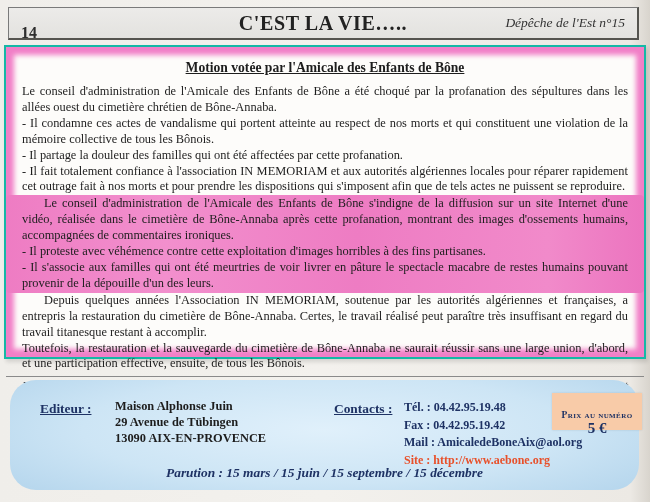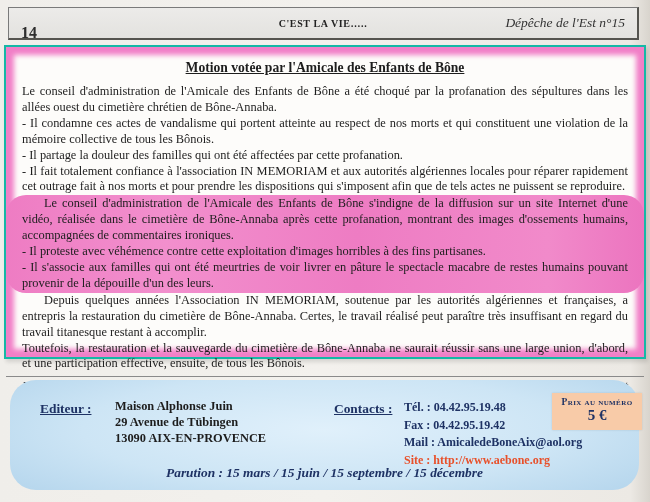--- a/index.html
+++ b/index.html
@@ -12,42 +12,42 @@
   
   .header{
     position:absolute;left:8px;top:7px;width:631px;height:33px;box-sizing:border-box;
     background:linear-gradient(#ecebe9,#e3e2df);
     border:1px solid #7a7a7a;border-right:2px solid #55544f;border-bottom:2px solid #55544f;
     display:flex;align-items:center;justify-content:space-between;padding:0 12px;
   }
   .page-num{font-weight:bold;font-size:16px;color:#2e2e2e;margin-top:20px;}
   .vie-title{
     position:absolute;left:0;right:0;text-align:center;
-    font-weight:bold;font-size:10px;letter-spacing:.6px;color:#222;
+    font-weight:bold;font-size:20px;letter-spacing:.6px;color:#222;
   }
   .issue{font-style:italic;font-size:13.5px;color:#333;z-index:1;}
 
   
   .motion{
     position:absolute;left:4px;top:45px;width:642px;height:314px;box-sizing:border-box;
     background:#fdfcfa;
     border:2px solid #14b8a6;
     box-shadow:inset 0 0 5px 8px rgba(240,120,196,.95), 2px 3px 4px rgba(0,0,0,.12);
     padding:13px 16px 4px;
   }
   .motion-title{
     text-align:center;font-weight:bold;text-decoration:underline;
     font-size:13.6px;color:#1d1d1d;margin:0 0 8px;
   }
   .para{margin:0;font-size:12.4px;line-height:15.9px;text-align:justify;color:#1d1d1d;}
   .para.indent{text-indent:22px;}
   .highlight-block{
     margin:0 -16px;padding:1px 16px;
     background:linear-gradient(90deg,#ee7cc3,#f28fcd 25%,#ee7cc3 55%,#f18aca 85%,#ec74bf);
-    border-radius:20px;
+    border-radius:4px;
   }
   .ndlr{
     border-top:1px solid #8a8a8a;margin:4px -16px 0;padding:3px 16px 0;
     font-style:italic;font-size:11.7px;line-height:14px;color:#2a2a2a;text-align:justify;
   }
 
   
   .footer{
     position:absolute;left:10px;top:380px;width:629px;height:110px;
     border-radius:26px;
@@ -56,21 +56,21 @@
   }
   .f-label{position:absolute;font-weight:bold;text-decoration:underline;font-size:13.4px;}
   .addr{position:absolute;left:105px;top:19px;font-weight:bold;font-size:13.4px;line-height:17.4px;}
   .contact{position:absolute;left:394px;top:19px;font-weight:bold;font-size:12px;line-height:17.6px;}
   .site-line{color:#e8502a;}
   .price{
     position:absolute;left:542px;top:13px;width:90px;height:37px;
     background:#f8cba8;text-align:center;color:#1e3264;
     box-shadow:0 0 2px rgba(0,0,0,.12);
   }
-  .price-label{font-variant:small-caps;font-weight:bold;font-size:9.5px;letter-spacing:.4px;margin-top:4px;}
+  .price-label{font-variant:small-caps;font-weight:bold;font-size:9.5px;letter-spacing:.4px;margin-top:17px;}
   .price-value{font-weight:bold;font-size:15px;line-height:16px;}
   .parution{
     position:absolute;left:0;right:0;bottom:9px;text-align:center;
     font-weight:bold;font-style:italic;font-size:13.4px;
   }
 </style>
 </head>
 <body>
 
 <div class="header">

